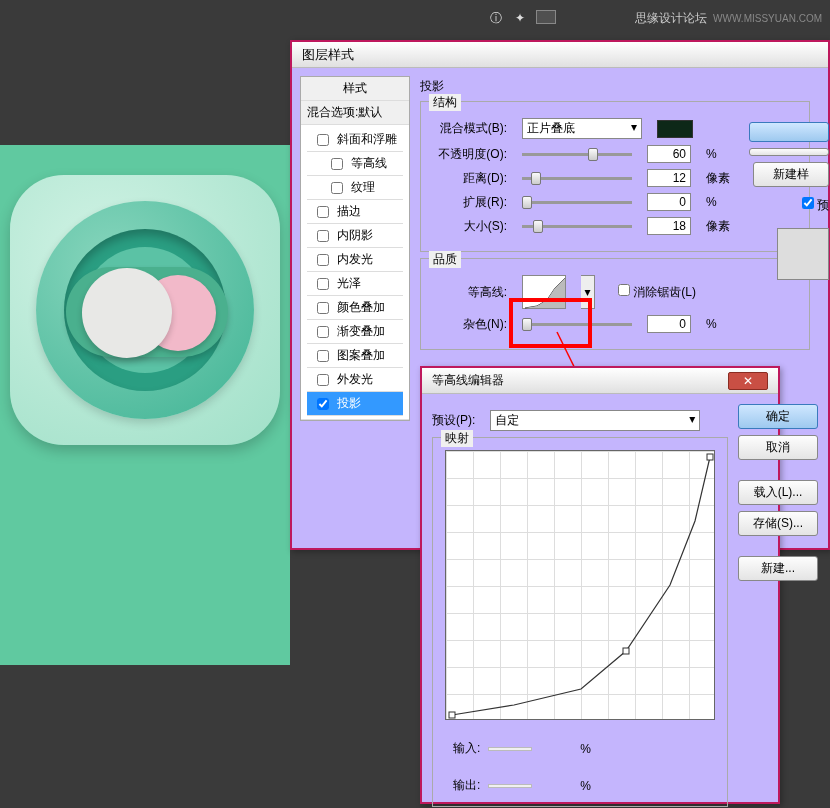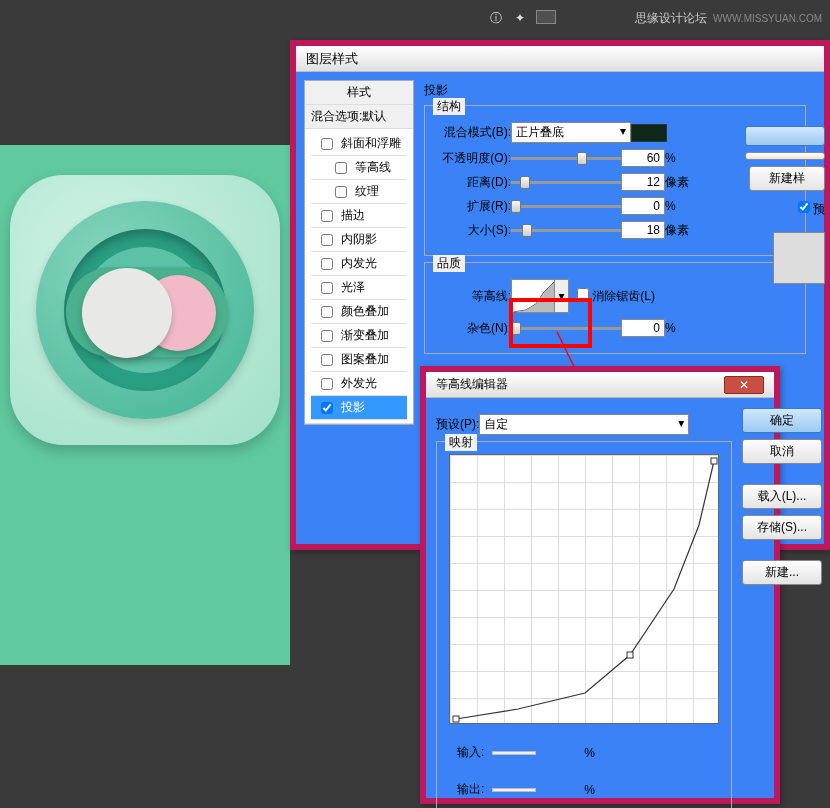--- a/index.html
+++ b/index.html
@@ -11,34 +11,34 @@
 .top-icons span{width:16px;height:16px;display:flex;align-items:center;justify-content:center;color:#ddd}
 .canvas-area{position:absolute;top:145px;left:0;width:290px;height:520px;background:#60c9a0}
 .icon-art{position:absolute;top:30px;left:10px;width:270px;height:270px;background:radial-gradient(circle at 35% 30%,#d0f2e4,#a0e0c8);border-radius:54px;box-shadow:0 6px 14px rgba(0,0,0,.2)}
 .ring2{position:absolute;top:26px;left:26px;width:218px;height:218px;border-radius:50%;background:radial-gradient(circle at 35% 30%,#88d6bd,#3fb394);box-shadow:0 4px 8px rgba(0,0,0,.15)}
 .ring3{position:absolute;top:54px;left:54px;width:162px;height:162px;border-radius:50%;background:#2a9e82;box-shadow:inset 0 6px 10px rgba(0,0,0,.25)}
 .ring4{position:absolute;top:72px;left:72px;width:126px;height:126px;border-radius:50%;background:#5bc2a5}
 .pill{position:absolute;top:92px;left:56px;width:162px;height:90px;border-radius:50px;background:#4ab08e;box-shadow:0 4px 6px rgba(0,0,0,.2)}
 .knob2{position:absolute;top:100px;left:130px;width:76px;height:76px;border-radius:50%;background:#f2b9c9;box-shadow:0 3px 5px rgba(0,0,0,.18)}
 .knob1{position:absolute;top:93px;left:72px;width:90px;height:90px;border-radius:50%;background:#e8e8e6;box-shadow:0 4px 6px rgba(0,0,0,.2)}
 
-.dlg{position:absolute;background:#3b82f6;border:6px solid #be185d;box-shadow:2px 2px 6px rgba(0,0,0,.3)}
+.dlg{position:absolute;background:#c4b5fd;border:2px solid #be185d;box-shadow:2px 2px 6px rgba(0,0,0,.3)}
 .dlg-title{height:26px;background:linear-gradient(#fff,#e0e0e0);border-bottom:1px solid #bbb;padding:4px 10px;font-size:13px}
 
 .layer-style{top:40px;left:290px;width:540px;height:510px}
 .ls-body{display:flex;padding:8px}
 .ls-styles{width:110px;border:1px solid #aaa;background:#fff}
 .ls-styles div{padding:3px 6px;border-bottom:1px solid #ddd}
 .ls-styles .hdr{background:#f0f0f0;text-align:center}
 .ls-styles label{display:flex;align-items:center;gap:8px}
 .ls-styles .sel{background:#3399ff;color:#fff}
 .ls-right{flex:1;padding:0 10px}
 .grp{border:1px solid #aaa;margin:6px 0;padding:10px;position:relative}
 .grp-title{position:absolute;top:-8px;left:8px;background:#f0f0f0;padding:0 4px}
-.row{display:flex;align-items:center;gap:0;margin:6px 0}
+.row{display:flex;align-items:center;gap:15px;margin:6px 0}
 .row .lbl{width:76px;text-align:right}
 .sel-box{border:1px solid #888;background:#fff;padding:1px 4px;width:120px;display:flex;justify-content:space-between}
 .slider{flex:1;max-width:110px;height:3px;background:#999;position:relative}
 .slider .thumb{position:absolute;top:-5px;width:10px;height:13px;background:linear-gradient(#fafafa,#ccc);border:1px solid #777;border-radius:2px}
 .num{border:1px solid #888;background:#fff;width:44px;padding:1px 4px;text-align:right}
 .swatch{width:36px;height:18px;border:1px solid #333;background:#0d2818}
 .dial{width:32px;height:32px;border:1px solid #888;border-radius:50%;background:#fafafa;position:relative}
 .dial::after{content:"";position:absolute;top:3px;left:15px;width:2px;height:12px;background:#333}
 .contour-thumb{width:44px;height:34px;border:1px solid #888;background:#fff;position:relative;display:inline-block}
 .contour-thumb svg{position:absolute;top:0;left:0}

